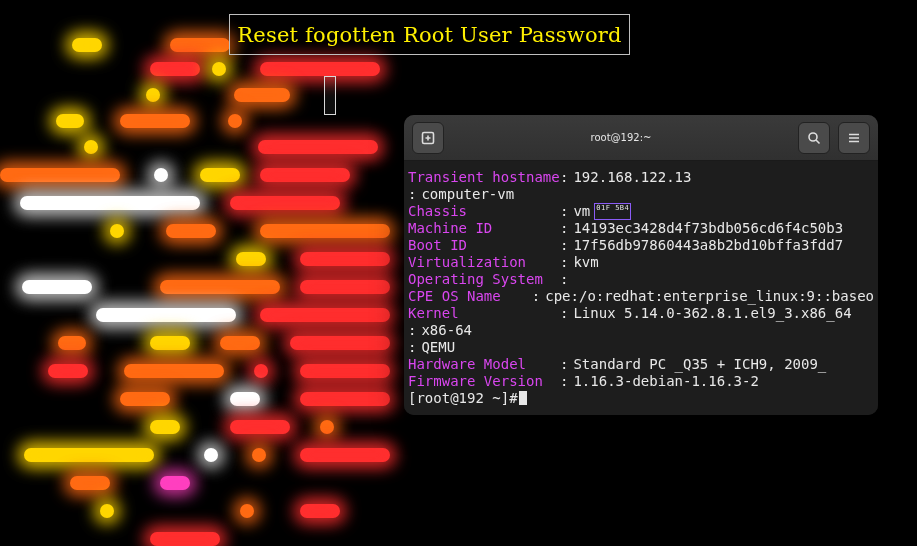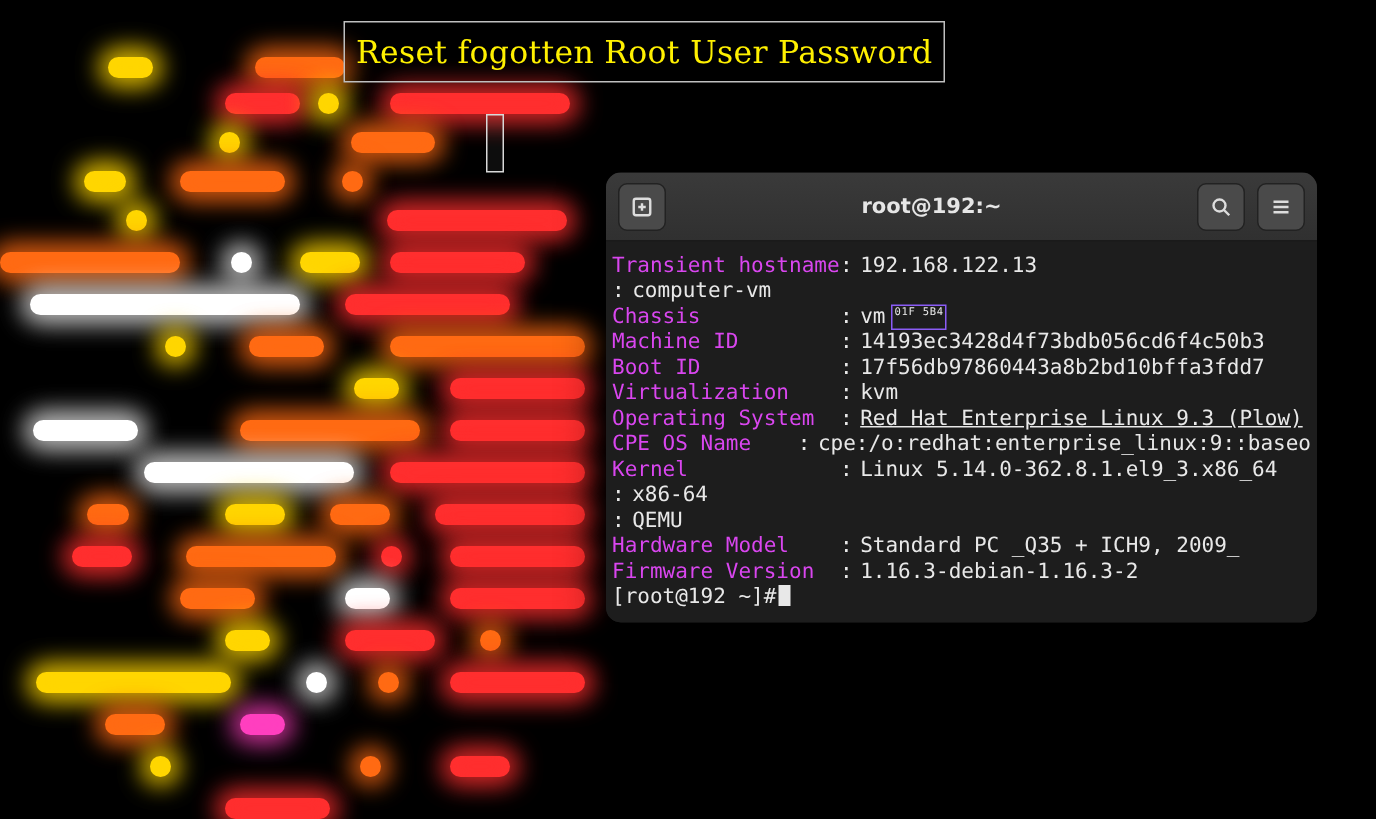--- a/index.html
+++ b/index.html
@@ -85,22 +85,22 @@
     border: 1px solid #222;
     display: flex; align-items: center; justify-content: center;
     color: #ddd;
     cursor: pointer;
   }
   .tb-btn svg { width: 16px; height: 16px; fill: none; stroke: #ddd; stroke-width: 1.6; }
   .tb-title {
     flex: 1;
     text-align: center;
     color: #e6e6e6;
-    font-size: 14px;
-    font-weight: 700;
+    font-size: 10px;
+    font-weight: 400;
   }
   .term-body {
     background: #1d1d1d;
     padding: 8px 4px 8px 4px;
     font-family: "DejaVu Sans Mono","Liberation Mono","Consolas",monospace;
     font-size: 14px;
     line-height: 17px;
     color: #e8e8e8;
     white-space: nowrap;
     overflow: hidden;
@@ -252,21 +252,20 @@
         <span class="val">17f56db97860443a8b2bd10bffa3fdd7</span>
       </div>
       <div class="row">
         <span class="label">Virtualization</span>
         <span class="colon">: </span>
         <span class="val">kvm</span>
       </div>
       <div class="row">
         <span class="label">Operating System</span>
         <span class="colon">: </span>
-        <span class="val osval">Red Hat Enterprise Linux 9.3 (Plow)</span>
       </div>
       <div class="row">
         <span class="label">CPE OS Name</span>
         <span class="colon">: </span>
         <span class="val">cpe:/o:redhat:enterprise_linux:9::baseo</span>
       </div>
       <div class="row">
         <span class="label">Kernel</span>
         <span class="colon">: </span>
         <span class="val">Linux 5.14.0-362.8.1.el9_3.x86_64</span>

